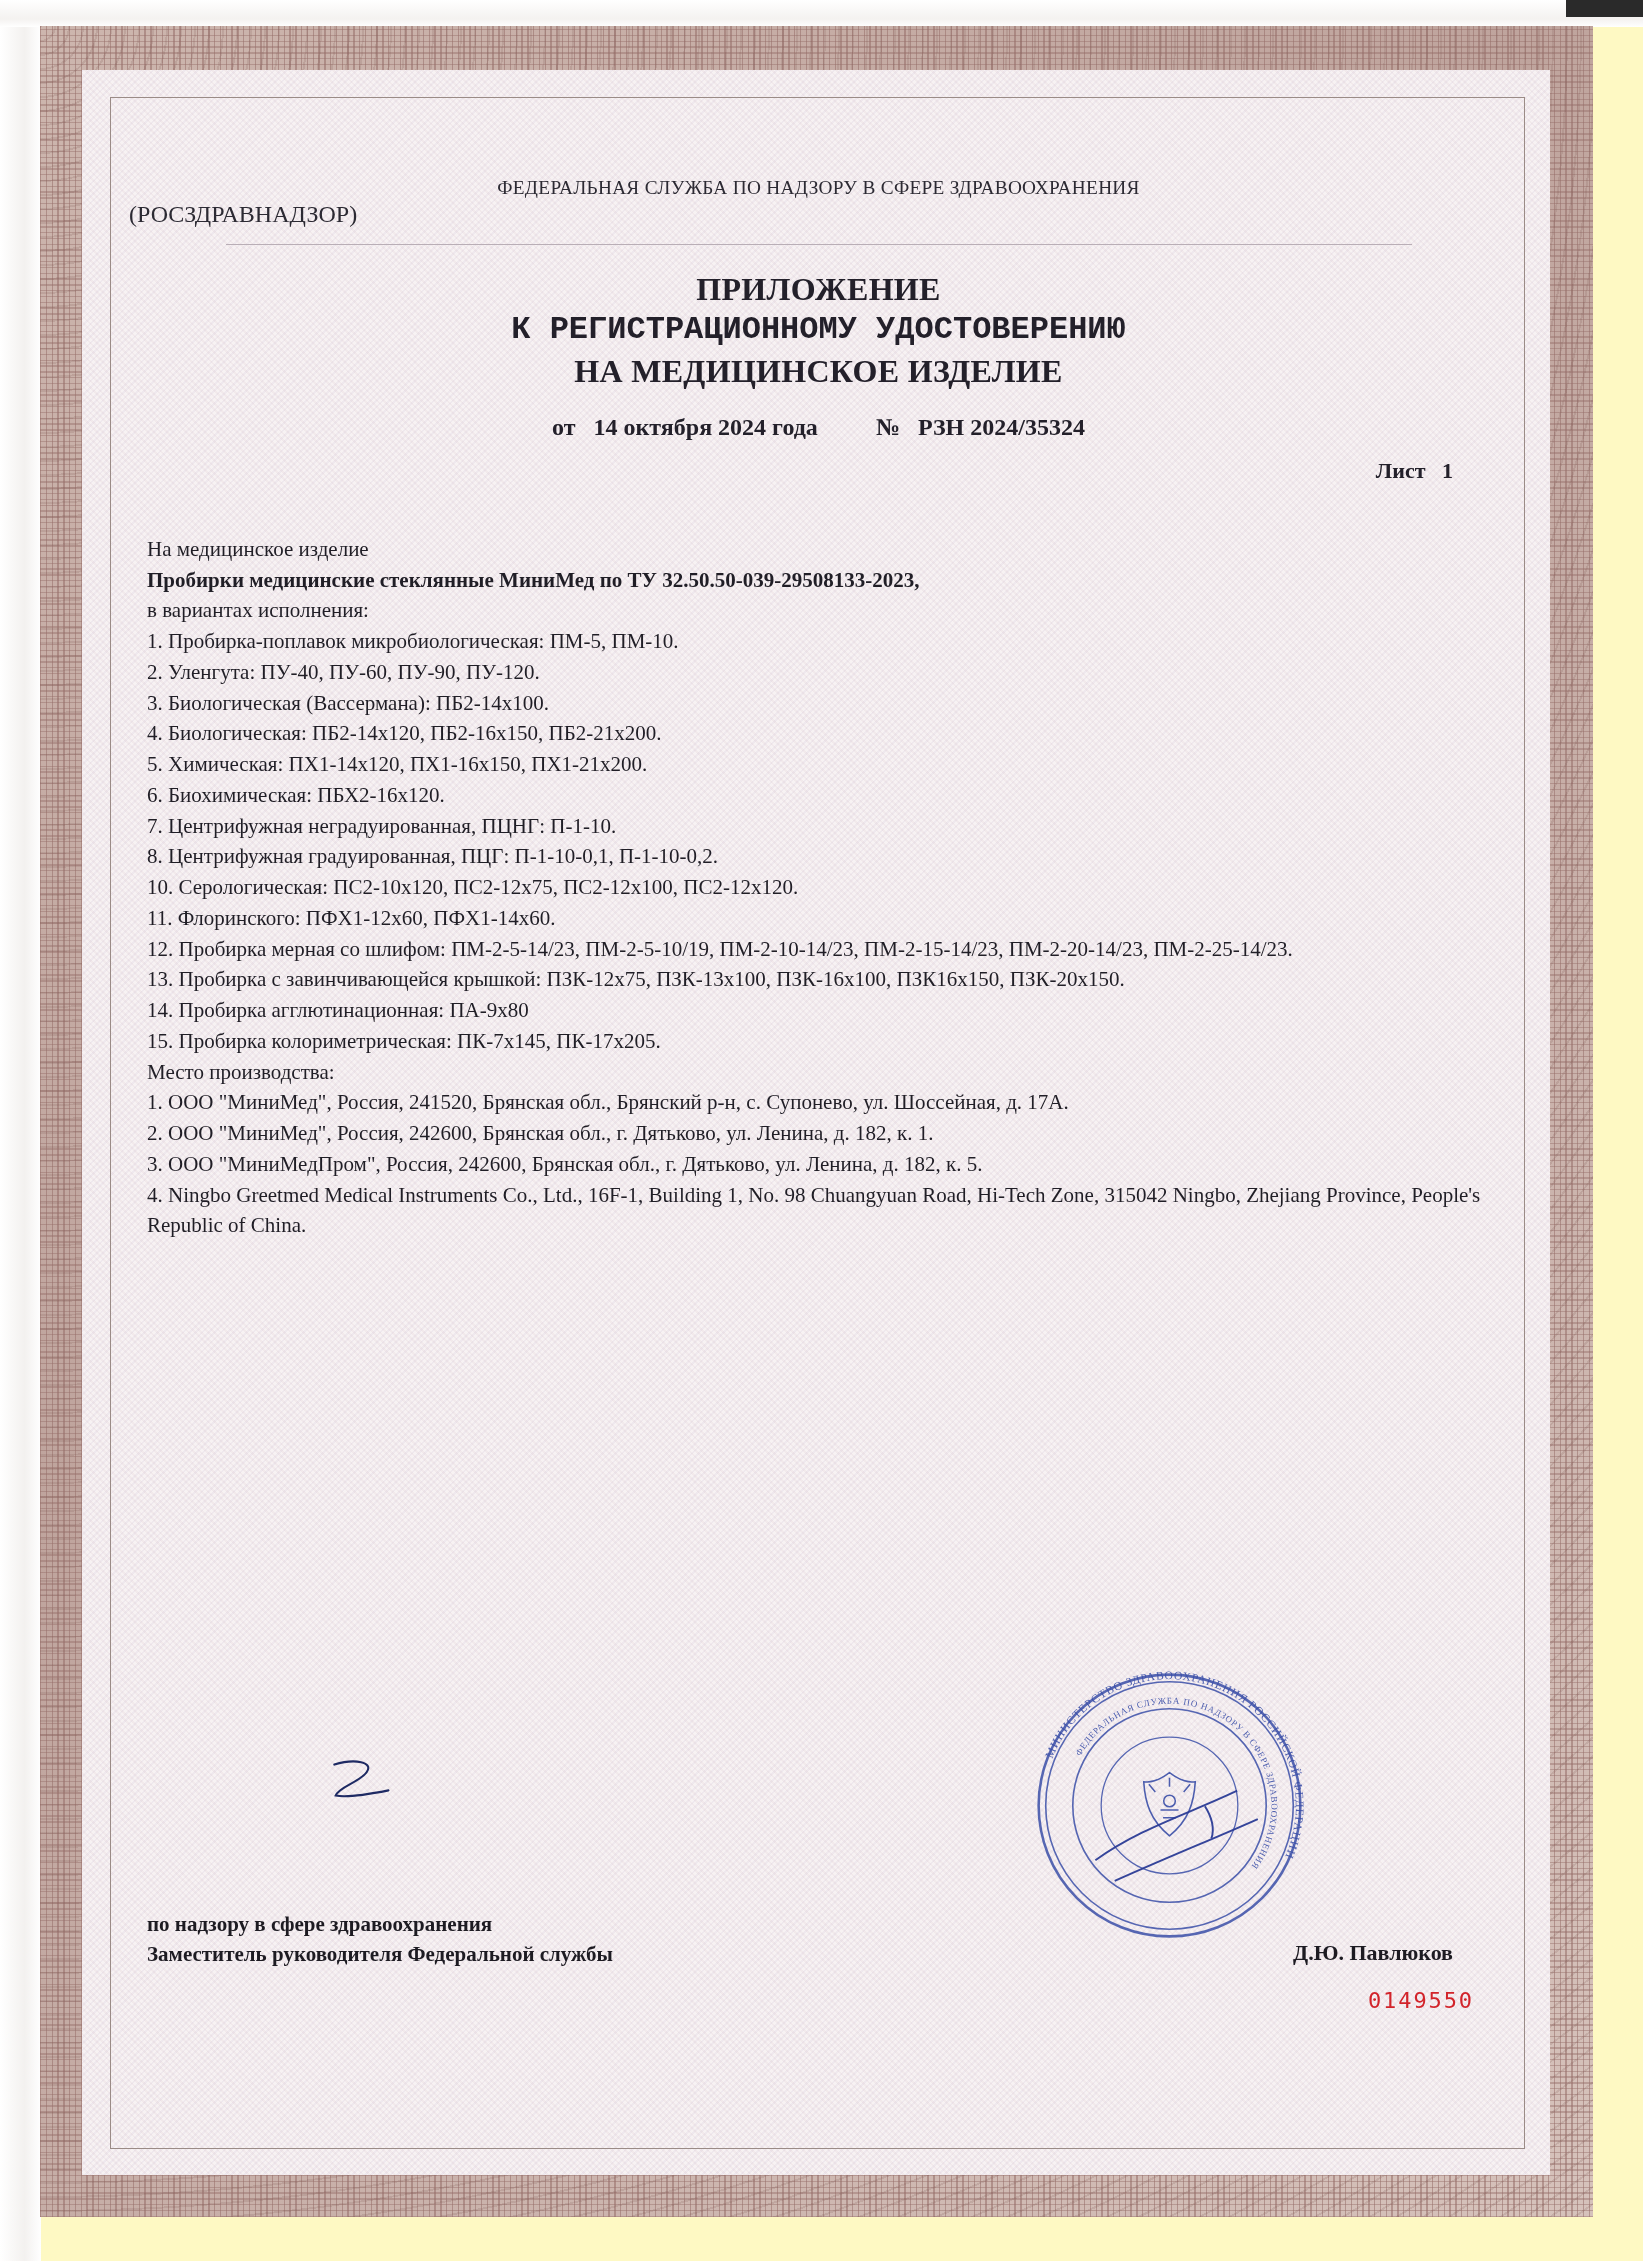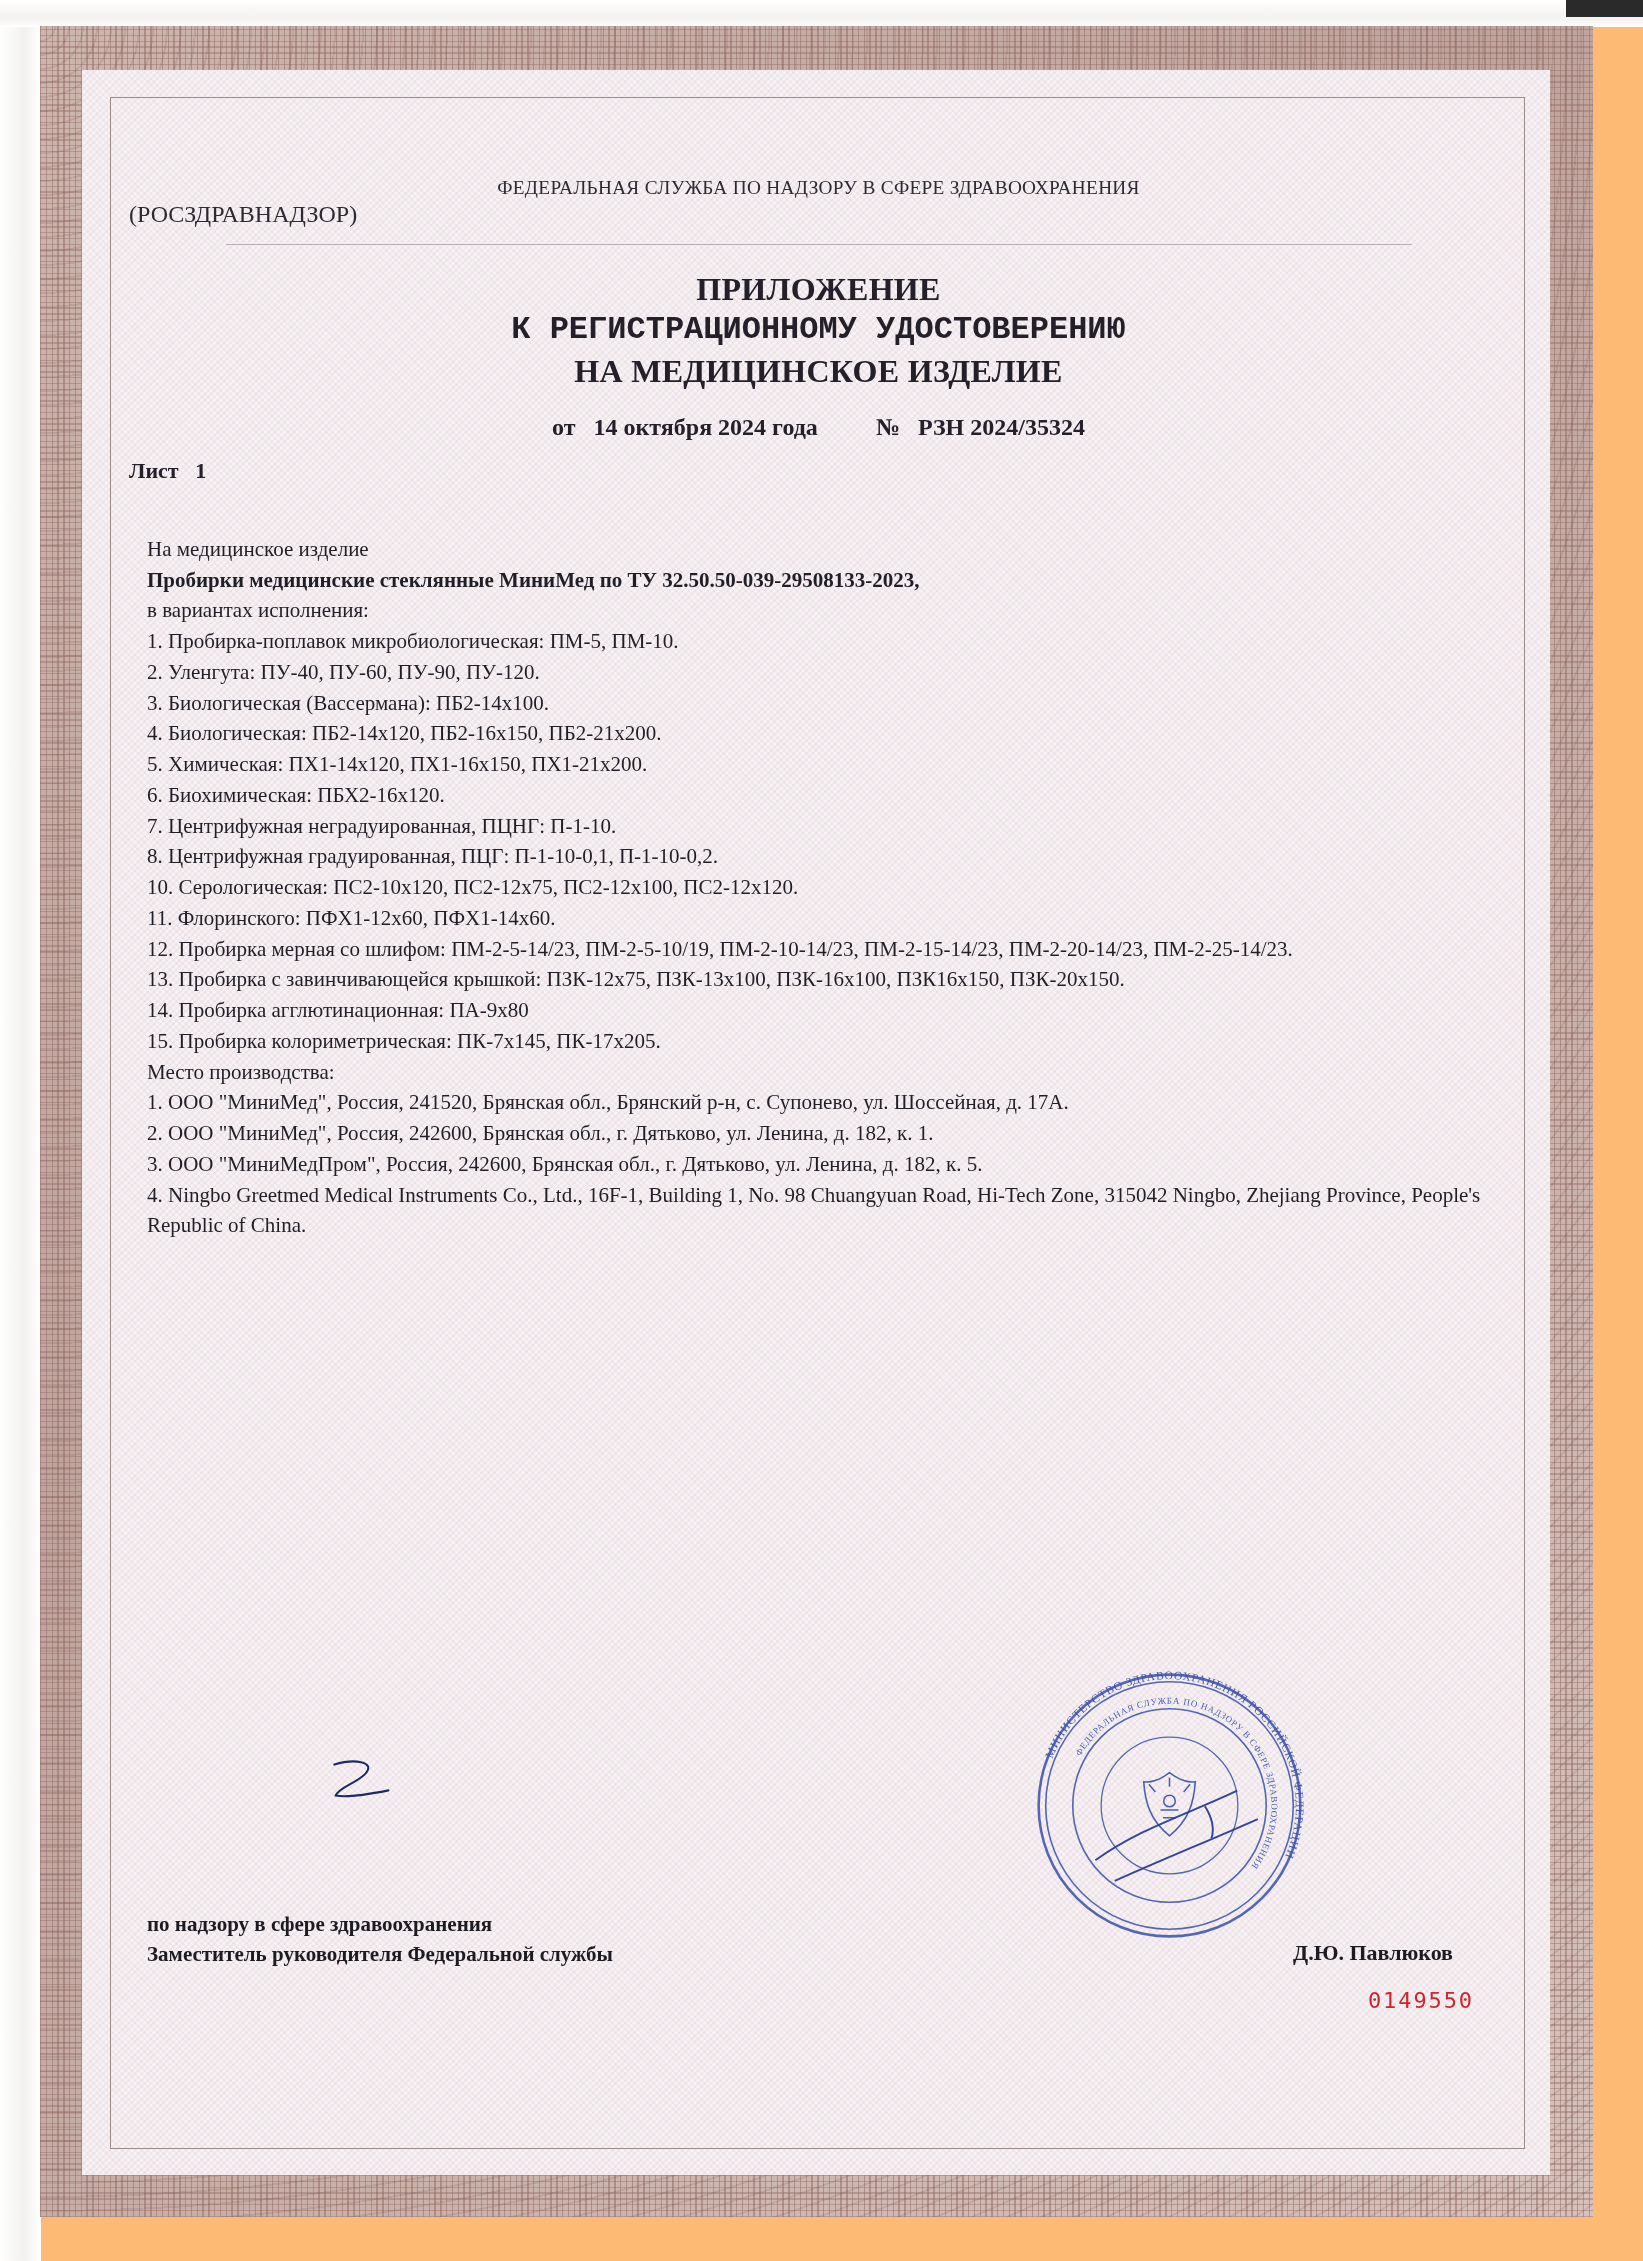--- a/index.html
+++ b/index.html
@@ -7,21 +7,21 @@
     padding: 0;
     background: #ffffff;
   }
   body {
     font-family: "Liberation Serif", serif;
   }
   .page {
     position: relative;
     width: 1643px;
     height: 2261px;
-    background: #fdba74;
+    background: #fef9c3;
     overflow: hidden;
   }
 
   
   .border-outer {
     position: absolute;
     left: 40px;
     top: 26px;
     width: 1553px;
     height: 2191px;
@@ -106,20 +106,21 @@
     margin-top: 22px;
     text-align: center;
     font-weight: bold;
     font-size: 24px;
     color: #23202a;
   }
   .docline .date-label { font-weight: bold; }
   .docline .gap { display:inline-block; width: 46px; }
   .sheet {
     margin-top: 17px;
+    text-align: right;
     padding-right: 55px;
     font-weight: bold;
     font-size: 22px;
     color: #23202a;
   }
 
   
   .body {
     margin-top: 50px;
     padding-left: 18px;

